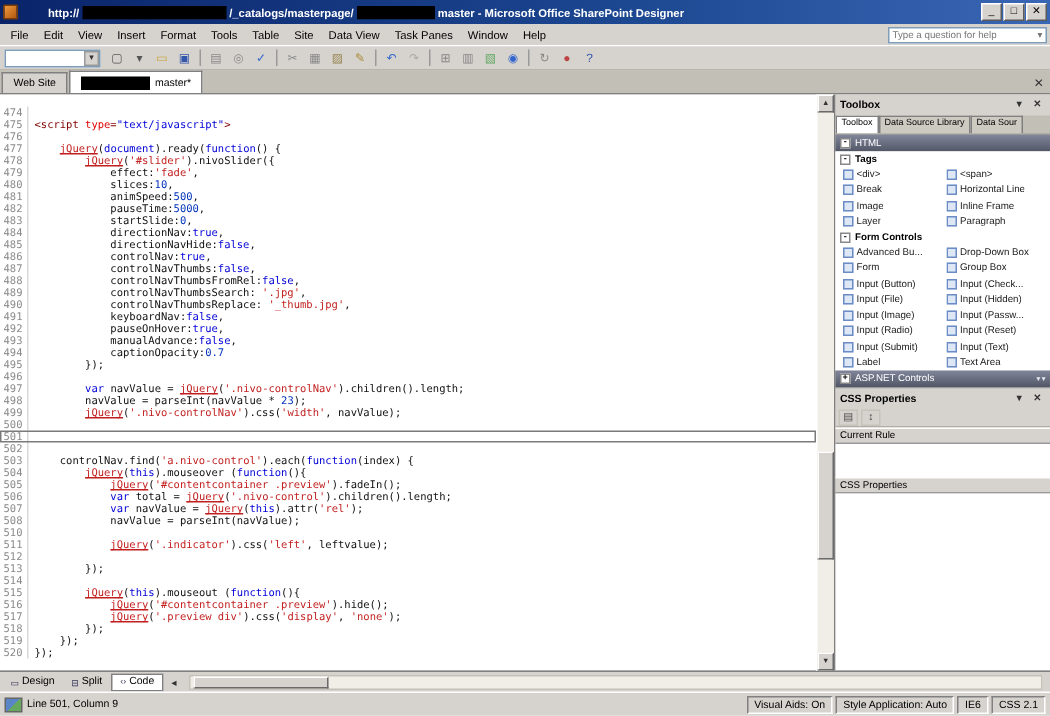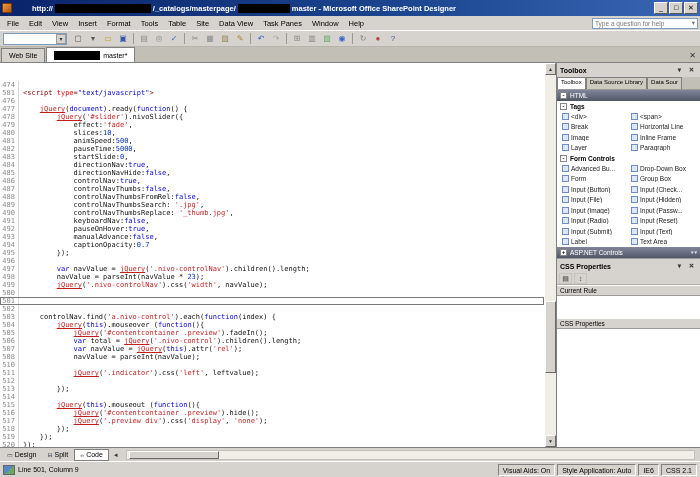--- a/index.html
+++ b/index.html
@@ -29,21 +29,21 @@
   .tbsep{width:1px;height:11px;background:#9a9a9a;margin:0 2px;flex:none;}
 
   
   .tabstrip{height:16px;flex:none;background:#c2bfb7;display:flex;align-items:flex-end;padding:0 1px;border-bottom:1px solid #808080;}
   .dtab{height:14px;display:flex;align-items:center;gap:3px;padding:0 7px;font-size:7px;border:1px solid #808080;border-bottom:none;background:#d6d3ce;white-space:nowrap;}
   .dtab.active{background:#fff;height:15px;}
   .tabclose{margin-left:auto;width:13px;height:12px;font-size:8px;line-height:11px;text-align:center;color:#333;}
 
   
   .main{height:384px;flex:none;display:flex;}
-  .editor{width:544px;flex:none;background:#fff;overflow:hidden;padding-top:18px;}
+  .editor{width:544px;flex:none;background:#fff;overflow:hidden;padding-top:8px;}
   .code-line{display:flex;height:8px;line-height:8px;font-family:"DejaVu Sans Mono",monospace;font-size:7px;white-space:pre;}
   .code-line.sel{outline:1px solid #7a7a7a;outline-offset:-1px;}
   .ln{width:19px;flex:none;text-align:right;padding-right:3px;color:#8a8a8a;border-right:1px solid #d8d8d8;}
   .ct{padding-left:4px;color:#101010;}
   .tk-str{color:#c21f1f;}
   .tk-kw{color:#0000d8;}
   .tk-jq{color:#c21f1f;text-decoration:underline;}
   .tk-num{color:#0033bb;text-align:center;}
   .tk-tag{color:#800000;}
   .tk-attr{color:#e00000;}
@@ -183,21 +183,21 @@
           <span>master*</span>
         </div>
       </div>
     <span class="tabclose">✕</span>
   </div>
 
   <div class="main">
     <div class="editor">
       <div id="codelines">
           <div class="code-line"><span class="ln">474</span><span class="ct"></span></div>
-          <div class="code-line"><span class="ln">581</span><span class="ct"><span class="tk-tag">&lt;script </span><span class="tk-attr">type</span><span class="tk-tag">=</span><span class="tk-attv">"text/javascript"</span><span class="tk-tag">&gt;</span></span></div>
+          <div class="code-line"><span class="ln">475</span><span class="ct"><span class="tk-tag">&lt;script </span><span class="tk-attr">type</span><span class="tk-tag">=</span><span class="tk-attv">"text/javascript"</span><span class="tk-tag">&gt;</span></span></div>
           <div class="code-line"><span class="ln">476</span><span class="ct"></span></div>
           <div class="code-line"><span class="ln">477</span><span class="ct">    <span class="tk-jq">jQuery</span>(<span class="tk-kw">document</span>).ready(<span class="tk-kw">function</span>() {</span></div>
           <div class="code-line"><span class="ln">478</span><span class="ct">        <span class="tk-jq">jQuery</span>(<span class="tk-str">'#slider'</span>).nivoSlider({</span></div>
           <div class="code-line"><span class="ln">479</span><span class="ct">            effect:<span class="tk-str">'fade'</span>,</span></div>
           <div class="code-line"><span class="ln">480</span><span class="ct">            slices:<span class="tk-num">10</span>,</span></div>
           <div class="code-line"><span class="ln">481</span><span class="ct">            animSpeed:<span class="tk-num">500</span>,</span></div>
           <div class="code-line"><span class="ln">482</span><span class="ct">            pauseTime:<span class="tk-num">5000</span>,</span></div>
           <div class="code-line"><span class="ln">483</span><span class="ct">            startSlide:<span class="tk-num">0</span>,</span></div>
           <div class="code-line"><span class="ln">484</span><span class="ct">            directionNav:<span class="tk-kw">true</span>,</span></div>
           <div class="code-line"><span class="ln">485</span><span class="ct">            directionNavHide:<span class="tk-kw">false</span>,</span></div>

